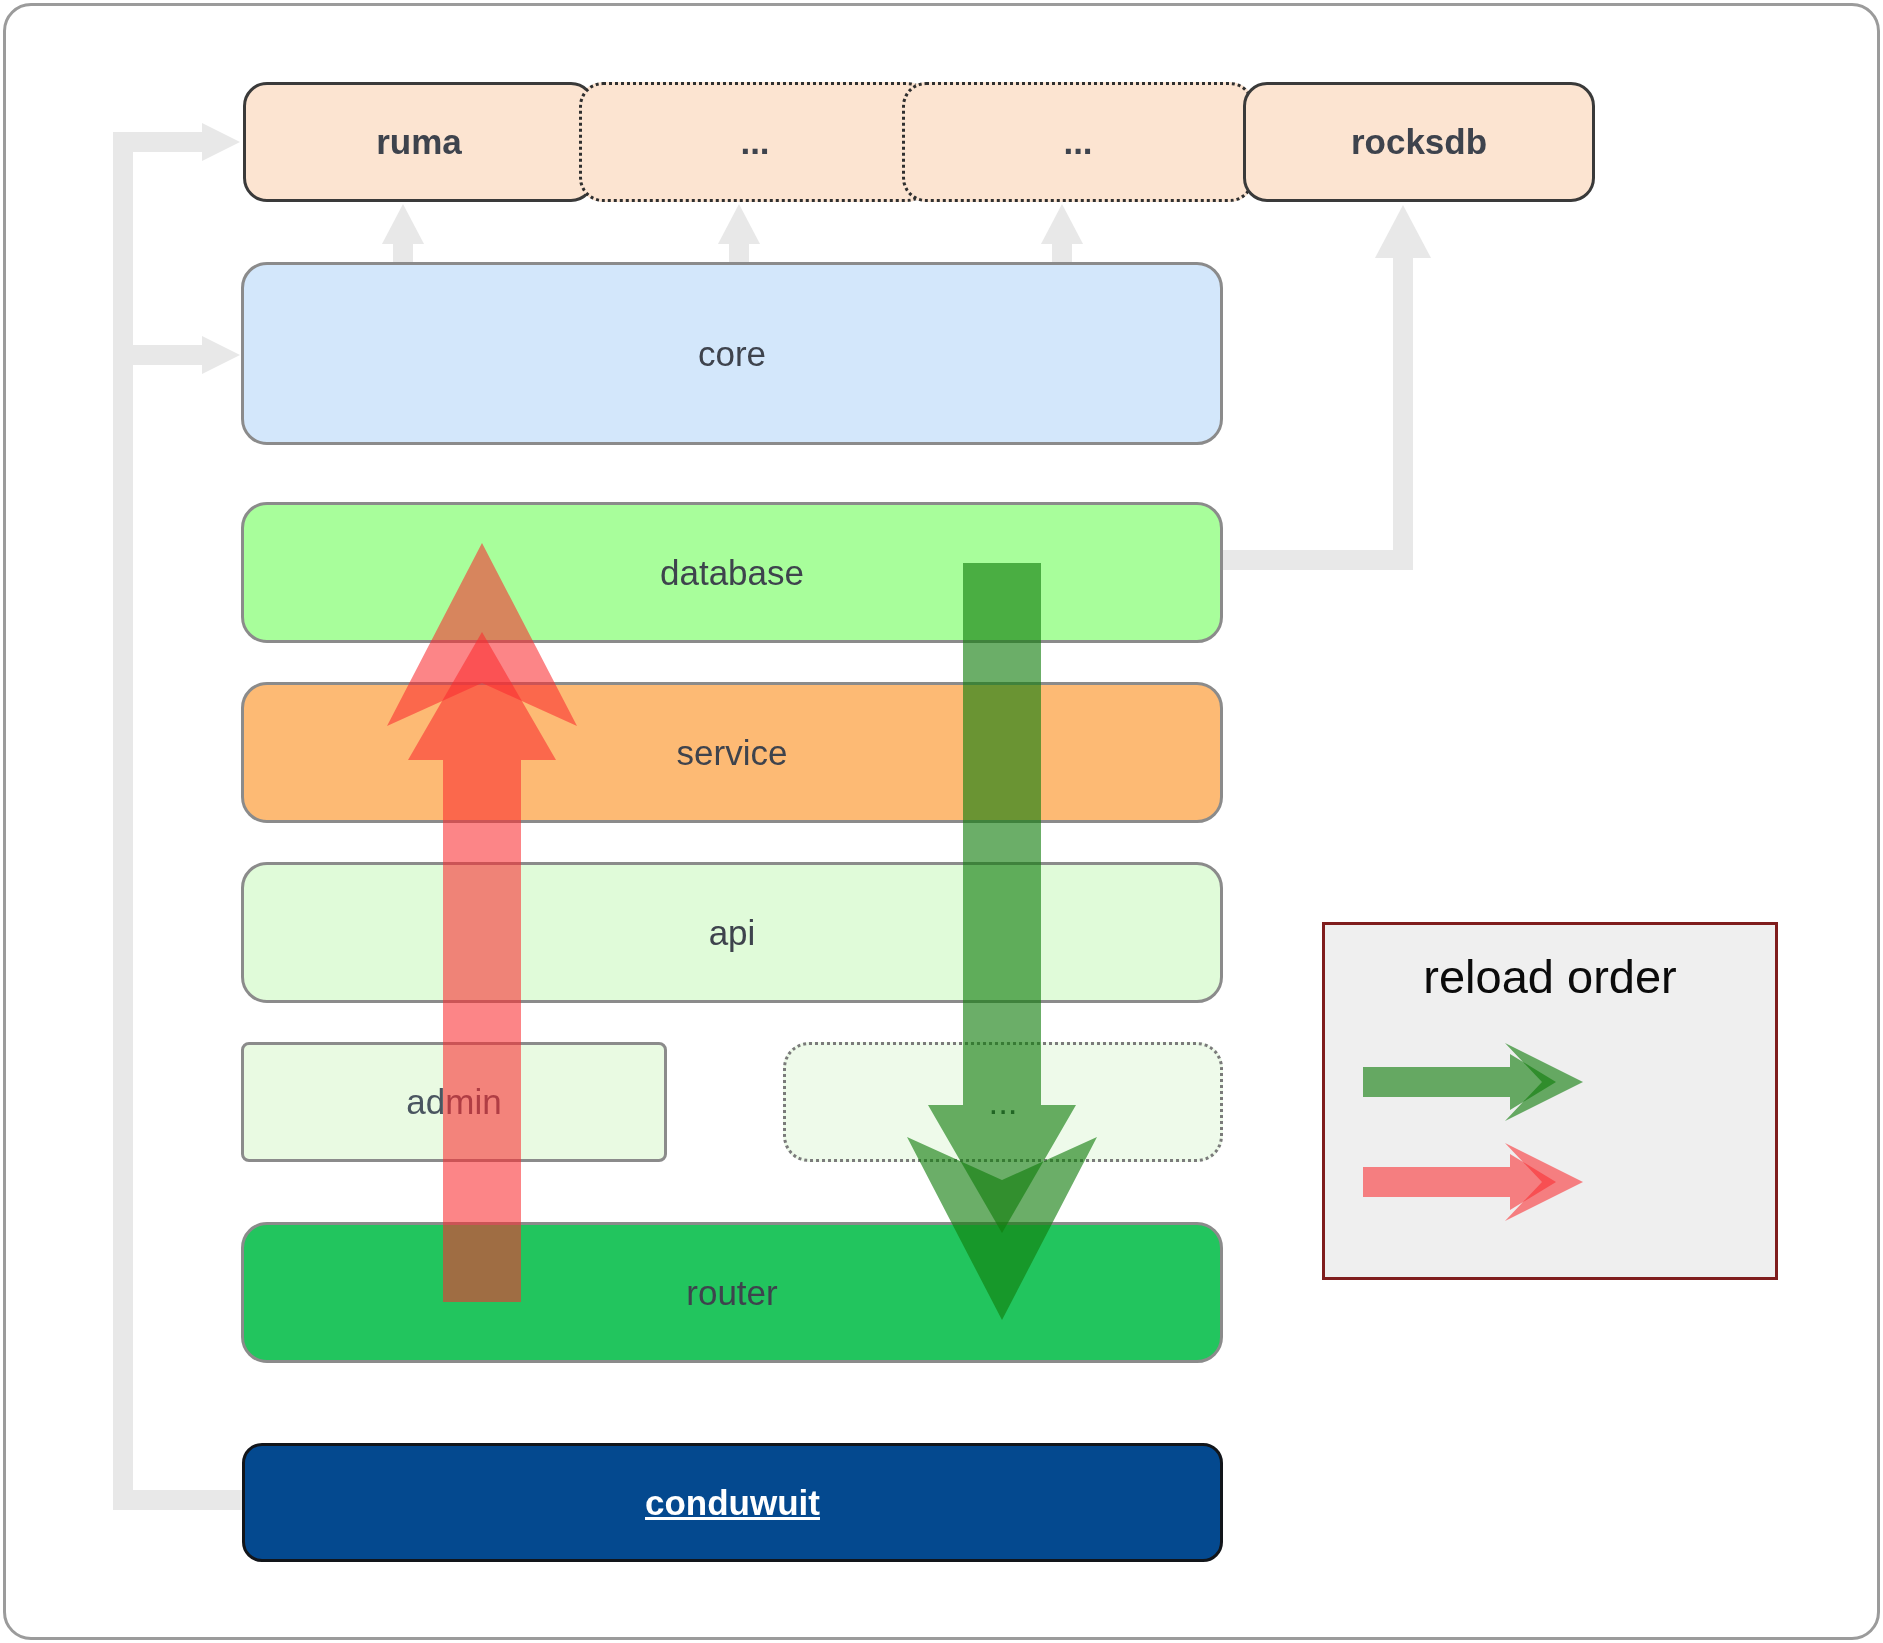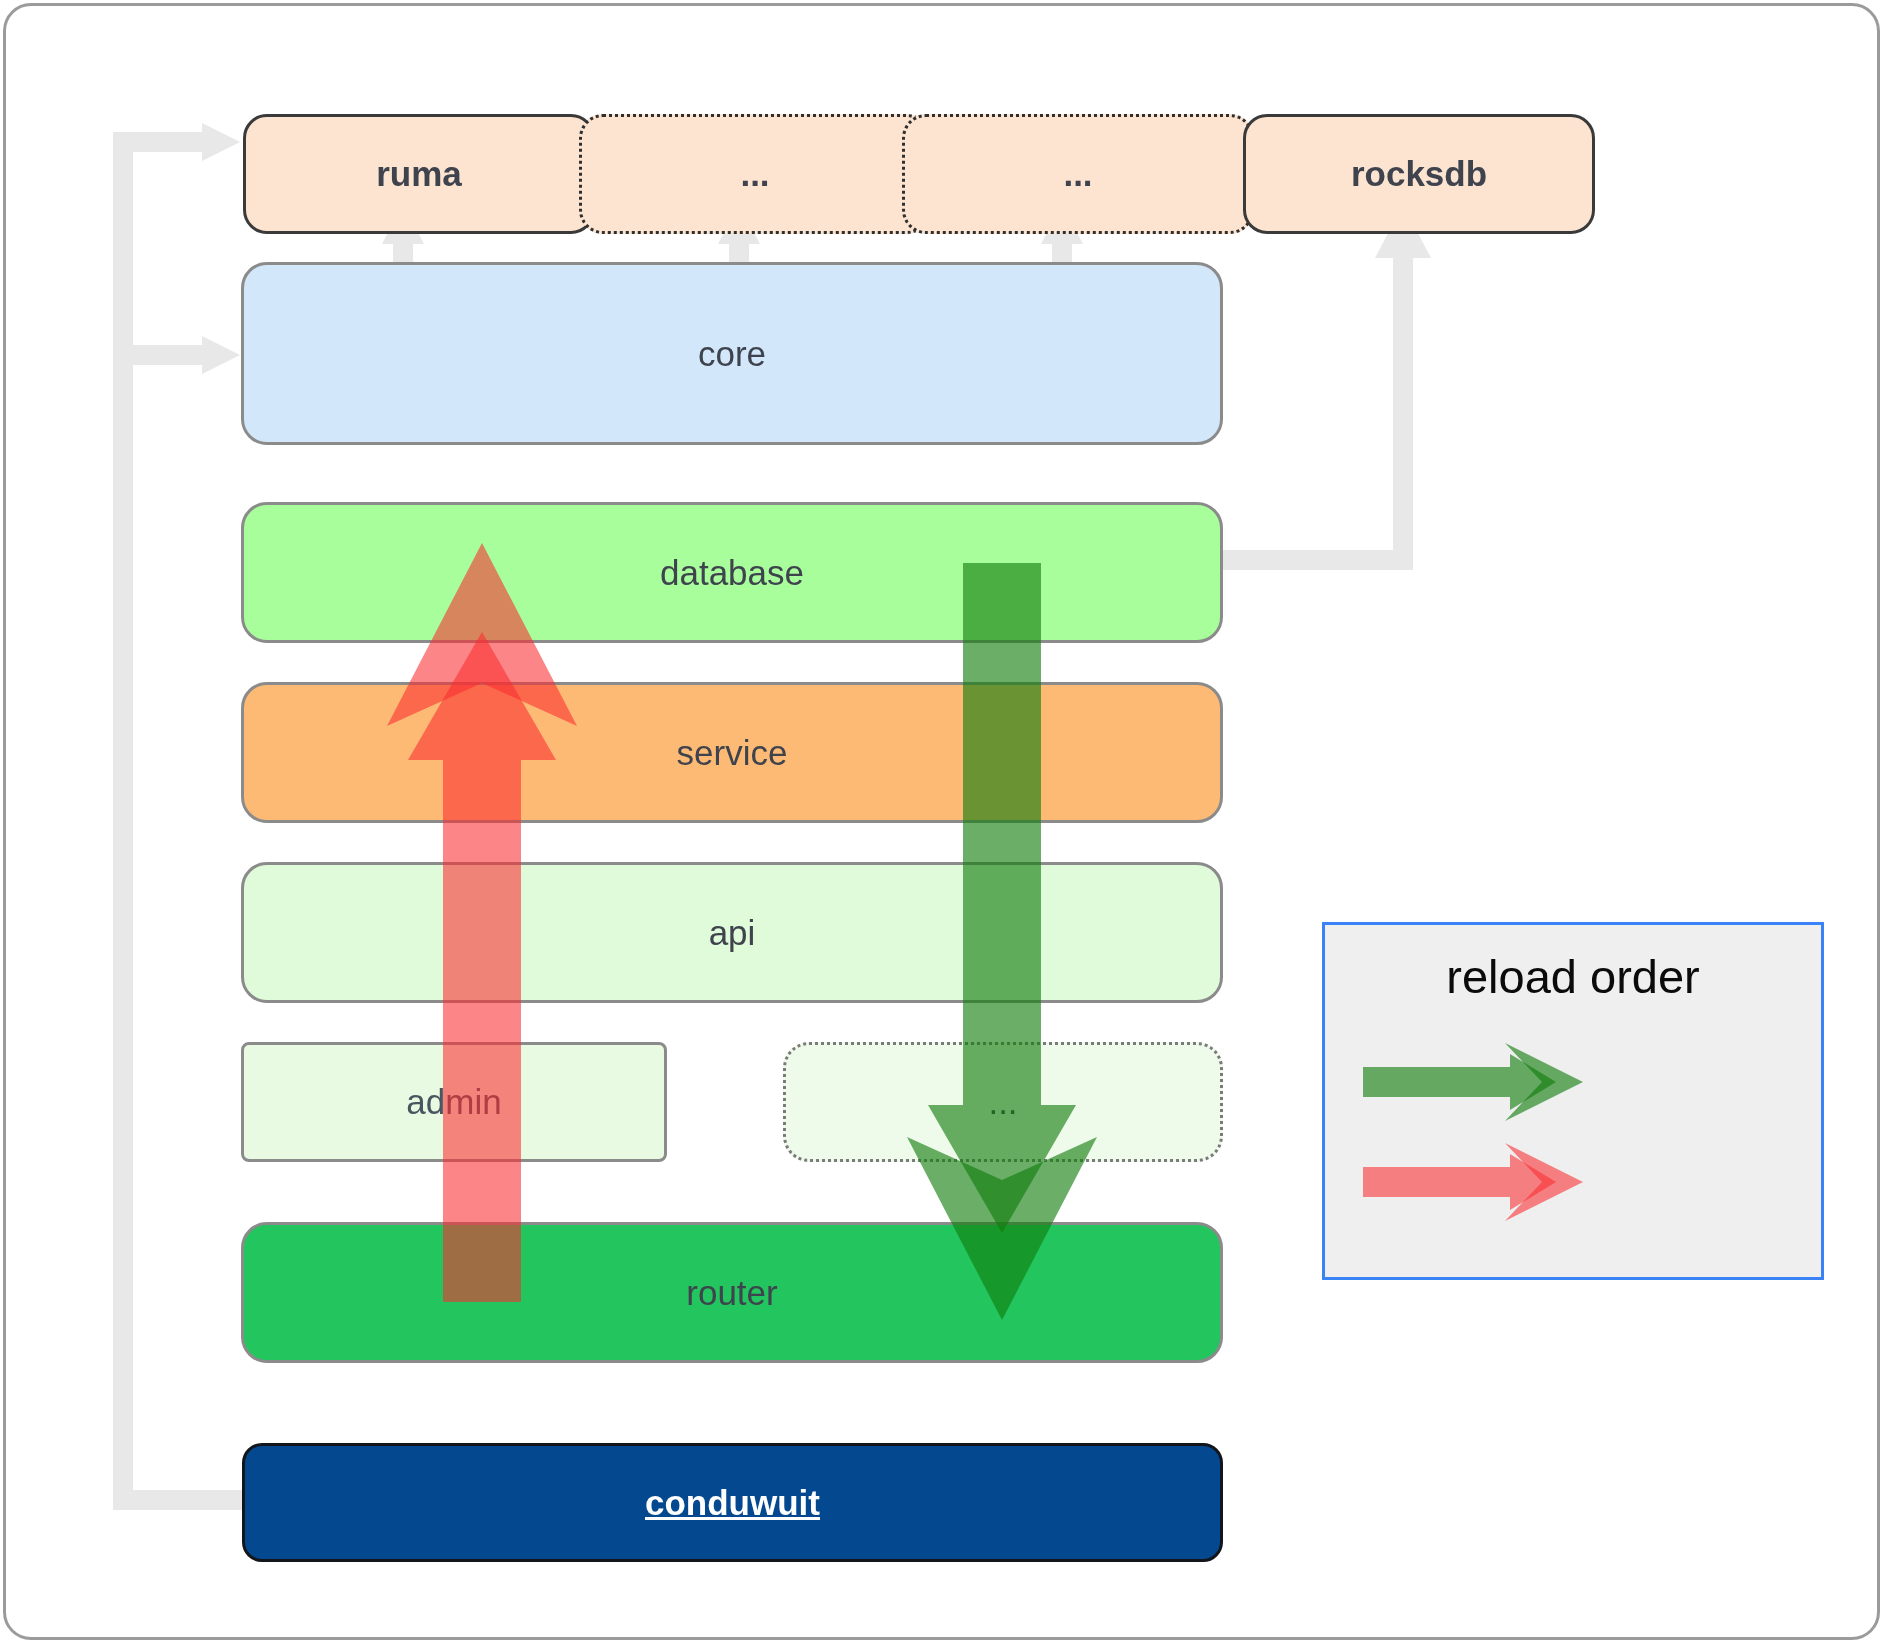--- a/index.html
+++ b/index.html
@@ -7,33 +7,33 @@
           font-family:"Liberation Sans",sans-serif;}
   .frame{position:absolute;left:3px;top:3px;right:3px;bottom:3px;border:3px solid #9b9b9b;
          border-radius:28px;box-sizing:border-box;}
   svg.layer{position:absolute;left:0;top:0;width:1883px;height:1643px;pointer-events:none;}
   .under{z-index:1;} .over{z-index:3;}
   .box{position:absolute;box-sizing:border-box;display:flex;align-items:center;justify-content:center;
        font-size:35px;color:#3e434d;z-index:2;} 
   .solidDark{border:3px solid #3a3a3a;background:#fce4d1;}
   .dotDark{border:3px dotted #2f2f2f;background:#fce4d1;}
   .row{left:241px;width:982px;height:141px;border:3px solid #8b8b8b;border-radius:26px;}
-  .top{top:82px;width:352px;height:120px;border-radius:24px;font-weight:bold;margin-top:32px;}
+  .top{top:82px;width:352px;height:120px;border-radius:24px;font-weight:bold;}
   #ruma{left:243px;} #dots1{left:579px;} #dots2{left:902px;} #rocksdb{left:1243px;}
   #core{top:262px;height:183px;background:#d3e7fb;}
   #database{top:502px;background:#a8fe9b;}
   #service{top:682px;background:#fdba74;}
   #api{top:862px;background:#e0fbd9;}
   #admin{left:241px;width:426px;height:120px;top:1042px;border:3px solid #8b8b8b;border-radius:8px;background:#e9fae2;color:#4a5560;}
   #adminDots{left:783px;width:440px;height:120px;top:1042px;border:3px dotted #7a7a7a;border-radius:26px;background:#eefaea;}
   #router{top:1222px;background:#22c55e;}
   #conduwuit{left:242px;width:981px;height:119px;top:1443px;background:#04498f;border:3px solid #12151a;
              border-radius:20px;color:#ffffff;font-weight:bold;text-decoration:underline;}
-  .legend{position:absolute;left:1322px;top:922px;width:502px;height:358px;background:#efefef;
-          border:3px solid #3b82f6;box-sizing:border-box;z-index:2;}
+  .legend{position:absolute;left:1322px;top:922px;width:456px;height:358px;background:#efefef;
+          border:3px solid #7f1d1d;box-sizing:border-box;z-index:2;}
   .legendTitle{position:absolute;left:0;right:0;top:24px;text-align:center;font-size:47px;color:#0b0b0b;}
   .legendItem{position:absolute;font-size:40px;color:#0b0b0b;}
   #loadLbl{left:1625px;top:1059px;} #unloadLbl{left:1625px;top:1159px;}
 </style>
 </head>
 <body>
 
 <div class="canvas">
   <div class="frame"></div>
 

